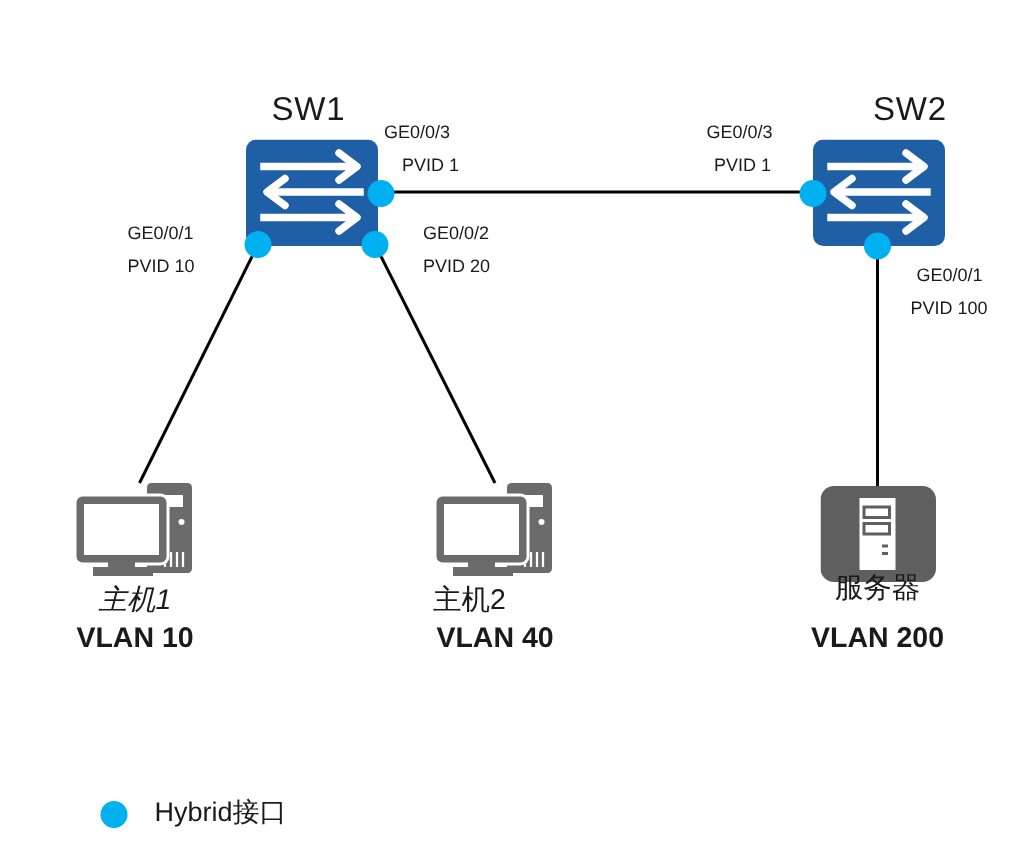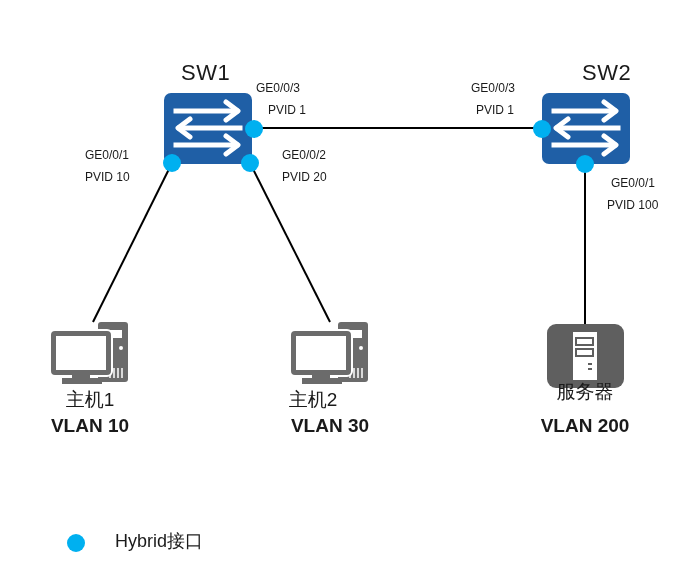--- a/index.html
+++ b/index.html
@@ -4,21 +4,21 @@
 <style>
   html, body { margin: 0; padding: 0; background: #ffffff; }
   body { width: 688px; height: 566px; position: relative; overflow: hidden;
          font-family: "Liberation Sans", "DejaVu Sans", sans-serif; color: #1a1a1a; }
   svg.links { position: absolute; left: 0; top: 0; }
   .abs { position: absolute; }
   .dev-title { font-size: 22px; font-weight: normal; letter-spacing: 0.5px; }
   .port { font-size: 12px; line-height: 22px; }
   .host-label { font-size: 19px; text-align: center; }
   .vlan { font-size: 19px; font-weight: bold; text-align: center; }
-  .legend-text { font-size: 18px; margin-left: 12px; }
+  .legend-text { font-size: 18px; }
   .dot { position: absolute; width: 18px; height: 18px; border-radius: 50%; background: #00b0f0; }
 </style>
 </head>
 <body>
 
 <svg class="links" width="688" height="566">
   <line x1="254" y1="128" x2="543" y2="128" stroke="#000" stroke-width="2"></line>
   <line x1="172" y1="163" x2="93" y2="322" stroke="#000" stroke-width="2"></line>
   <line x1="250" y1="163" x2="330" y2="322" stroke="#000" stroke-width="2"></line>
   <line x1="585" y1="166" x2="585" y2="325" stroke="#000" stroke-width="2"></line>
@@ -91,42 +91,42 @@
         <line x1="66" y1="48" x2="66" y2="58"></line>
         <line x1="70" y1="48" x2="70" y2="58"></line>
         <line x1="74" y1="48" x2="74" y2="58"></line>
       </g>
     <rect x="2" y="10" width="62" height="46" rx="5" fill="#6b6b6b" stroke="#ffffff" stroke-width="2"></rect>
     <rect x="8" y="16" width="50" height="34" fill="#ffffff"></rect>
     <rect x="24" y="54" width="18" height="6" fill="#6b6b6b"></rect>
     <rect x="14" y="58" width="40" height="6" fill="#6b6b6b"></rect>
   </svg>
 </div>
-<div class="abs host-label" style="left:40px;top:387px;width:100px;">主机1</div>
+<div class="abs host-label" style="left:40px;top:387px;width:100px;font-style:italic;">主机1</div>
 <div class="abs vlan" style="left:30px;top:415px;width:120px;text-align:center;">VLAN 10</div>
 
 <div class="abs" style="left:288px;top:320px;width:82px;height:64px;">
   <svg width="82" height="64" viewBox="0 0 82 64">
     <rect x="50" y="2" width="30" height="60" rx="3" fill="#6b6b6b"></rect>
     <rect x="54" y="10" width="20" height="8" fill="#ffffff"></rect>
     <circle cx="73" cy="28" r="2" fill="#ffffff"></circle>
     <g stroke="#ffffff" stroke-width="1.5">
         <line x1="62" y1="48" x2="62" y2="58"></line>
         <line x1="66" y1="48" x2="66" y2="58"></line>
         <line x1="70" y1="48" x2="70" y2="58"></line>
         <line x1="74" y1="48" x2="74" y2="58"></line>
       </g>
     <rect x="2" y="10" width="62" height="46" rx="5" fill="#6b6b6b" stroke="#ffffff" stroke-width="2"></rect>
     <rect x="8" y="16" width="50" height="34" fill="#ffffff"></rect>
     <rect x="24" y="54" width="18" height="6" fill="#6b6b6b"></rect>
     <rect x="14" y="58" width="40" height="6" fill="#6b6b6b"></rect>
   </svg>
 </div>
 <div class="abs host-label" style="left:263px;top:387px;width:100px;">主机2</div>
-<div class="abs vlan" style="left:270px;top:415px;width:120px;">VLAN 30</div>
+<div class="abs vlan" style="left:270px;top:415px;width:120px;">VLAN 40</div>
 
 <div class="abs" style="left:547px;top:324px;width:77px;height:64px;">
   <svg width="77" height="64" viewBox="0 0 77 64">
     <rect x="0" y="0" width="77" height="64" rx="9" fill="#5f5f5f"></rect>
     <rect x="26" y="8" width="24" height="48" fill="#ffffff"></rect>
     <rect x="29" y="14" width="17" height="7" fill="none" stroke="#5f5f5f" stroke-width="2"></rect>
     <rect x="29" y="25" width="17" height="7" fill="none" stroke="#5f5f5f" stroke-width="2"></rect>
     <rect x="41" y="39" width="4" height="2" fill="#5f5f5f"></rect>
     <rect x="41" y="44" width="4" height="2" fill="#5f5f5f"></rect>
   </svg>

